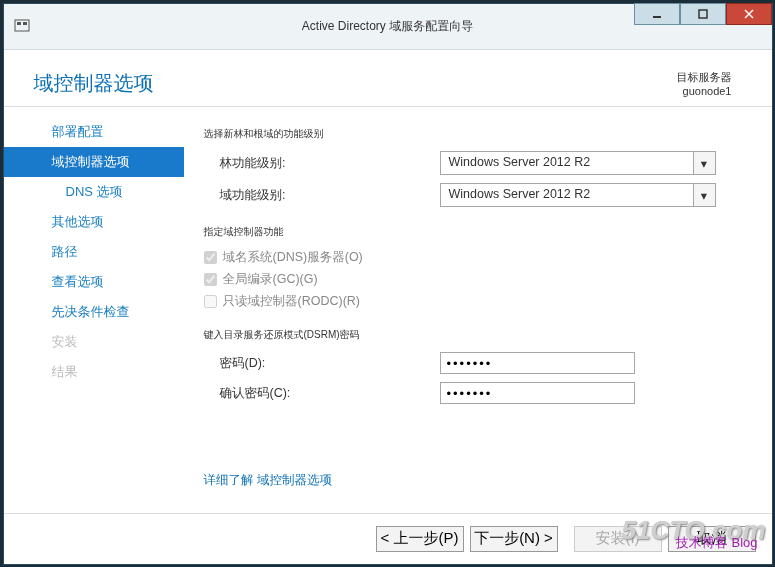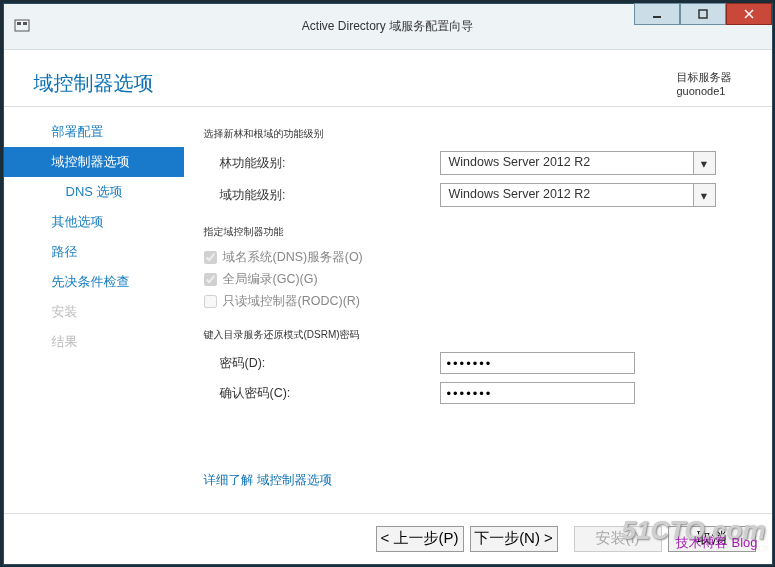--- a/index.html
+++ b/index.html
@@ -7,21 +7,21 @@
 .window { width: 770px; height: 562px; background: #fff; border: 1px solid #2b4a5e; display: flex; flex-direction: column; position: relative; }
 .titlebar { height: 46px; background: #eef3f6; border-bottom: 1px solid #d5dde2; display: flex; align-items: center; position: relative; }
 .title-icon { width: 16px; height: 16px; margin: 0 10px; }
 .title-text { font-size: 12px; color: #333; position: absolute; left: 50%; transform: translateX(-50%); }
 .win-controls { position: absolute; right: 0; top: -1px; display: flex; }
 .win-btn { width: 46px; height: 22px; display: flex; align-items: center; justify-content: center; border: 1px solid #6a8fa0; background: #cbdde6; font-size: 11px; cursor: pointer; }
 .win-btn.close { background: #c9483a; color: #fff; border-color: #8a2a1f; }
 .content { flex: 1; display: flex; flex-direction: column; padding: 0; }
 .header-row { display: flex; justify-content: space-between; padding: 20px 40px 8px 30px; border-bottom: 1px solid #ddd; }
 .page-title { font-size: 20px; color: #0a6fb3; font-weight: 300; }
-.target-server { font-size: 11px; color: #333; line-height: 1.3; }
+.target-server { text-align: right; font-size: 11px; color: #333; line-height: 1.3; }
 .body-row { flex: 1; display: flex; }
 .sidebar { width: 180px; padding-top: 10px; }
 .nav-item { padding: 6px 0 6px 48px; font-size: 13px; color: #1a7fc1; cursor: pointer; }
 .nav-sub { padding-left: 62px; }
 .nav-item.selected { background: #1979ca; color: #fff; }
 .nav-item.disabled { color: #bbb; cursor: default; }
 .main { flex: 1; padding: 14px 40px 10px 20px; font-size: 12.5px; color: #333; }
 .section-title { margin: 6px 0 10px 0; font-size: 10px; }
 .form-row { display: flex; align-items: center; margin: 8px 16px; }
 .form-label { width: 220px; }
@@ -78,20 +78,21 @@
       </div>
     </div>
 
     <div class="body-row">
       <div class="sidebar">
         <div class="nav-item">部署配置</div>
         <div class="nav-item selected">域控制器选项</div>
         <div class="nav-item nav-sub">DNS 选项</div>
         <div class="nav-item">其他选项</div>
         <div class="nav-item">路径</div>
+        <div class="nav-item">查看选项</div>
         <div class="nav-item">先决条件检查</div>
         <div class="nav-item disabled">安装</div>
         <div class="nav-item disabled">结果</div>
       </div>
 
       <div class="main">
         <div class="section-title">选择新林和根域的功能级别</div>
         <div class="form-row">
           <div class="form-label">林功能级别:</div>
           <div class="select">

